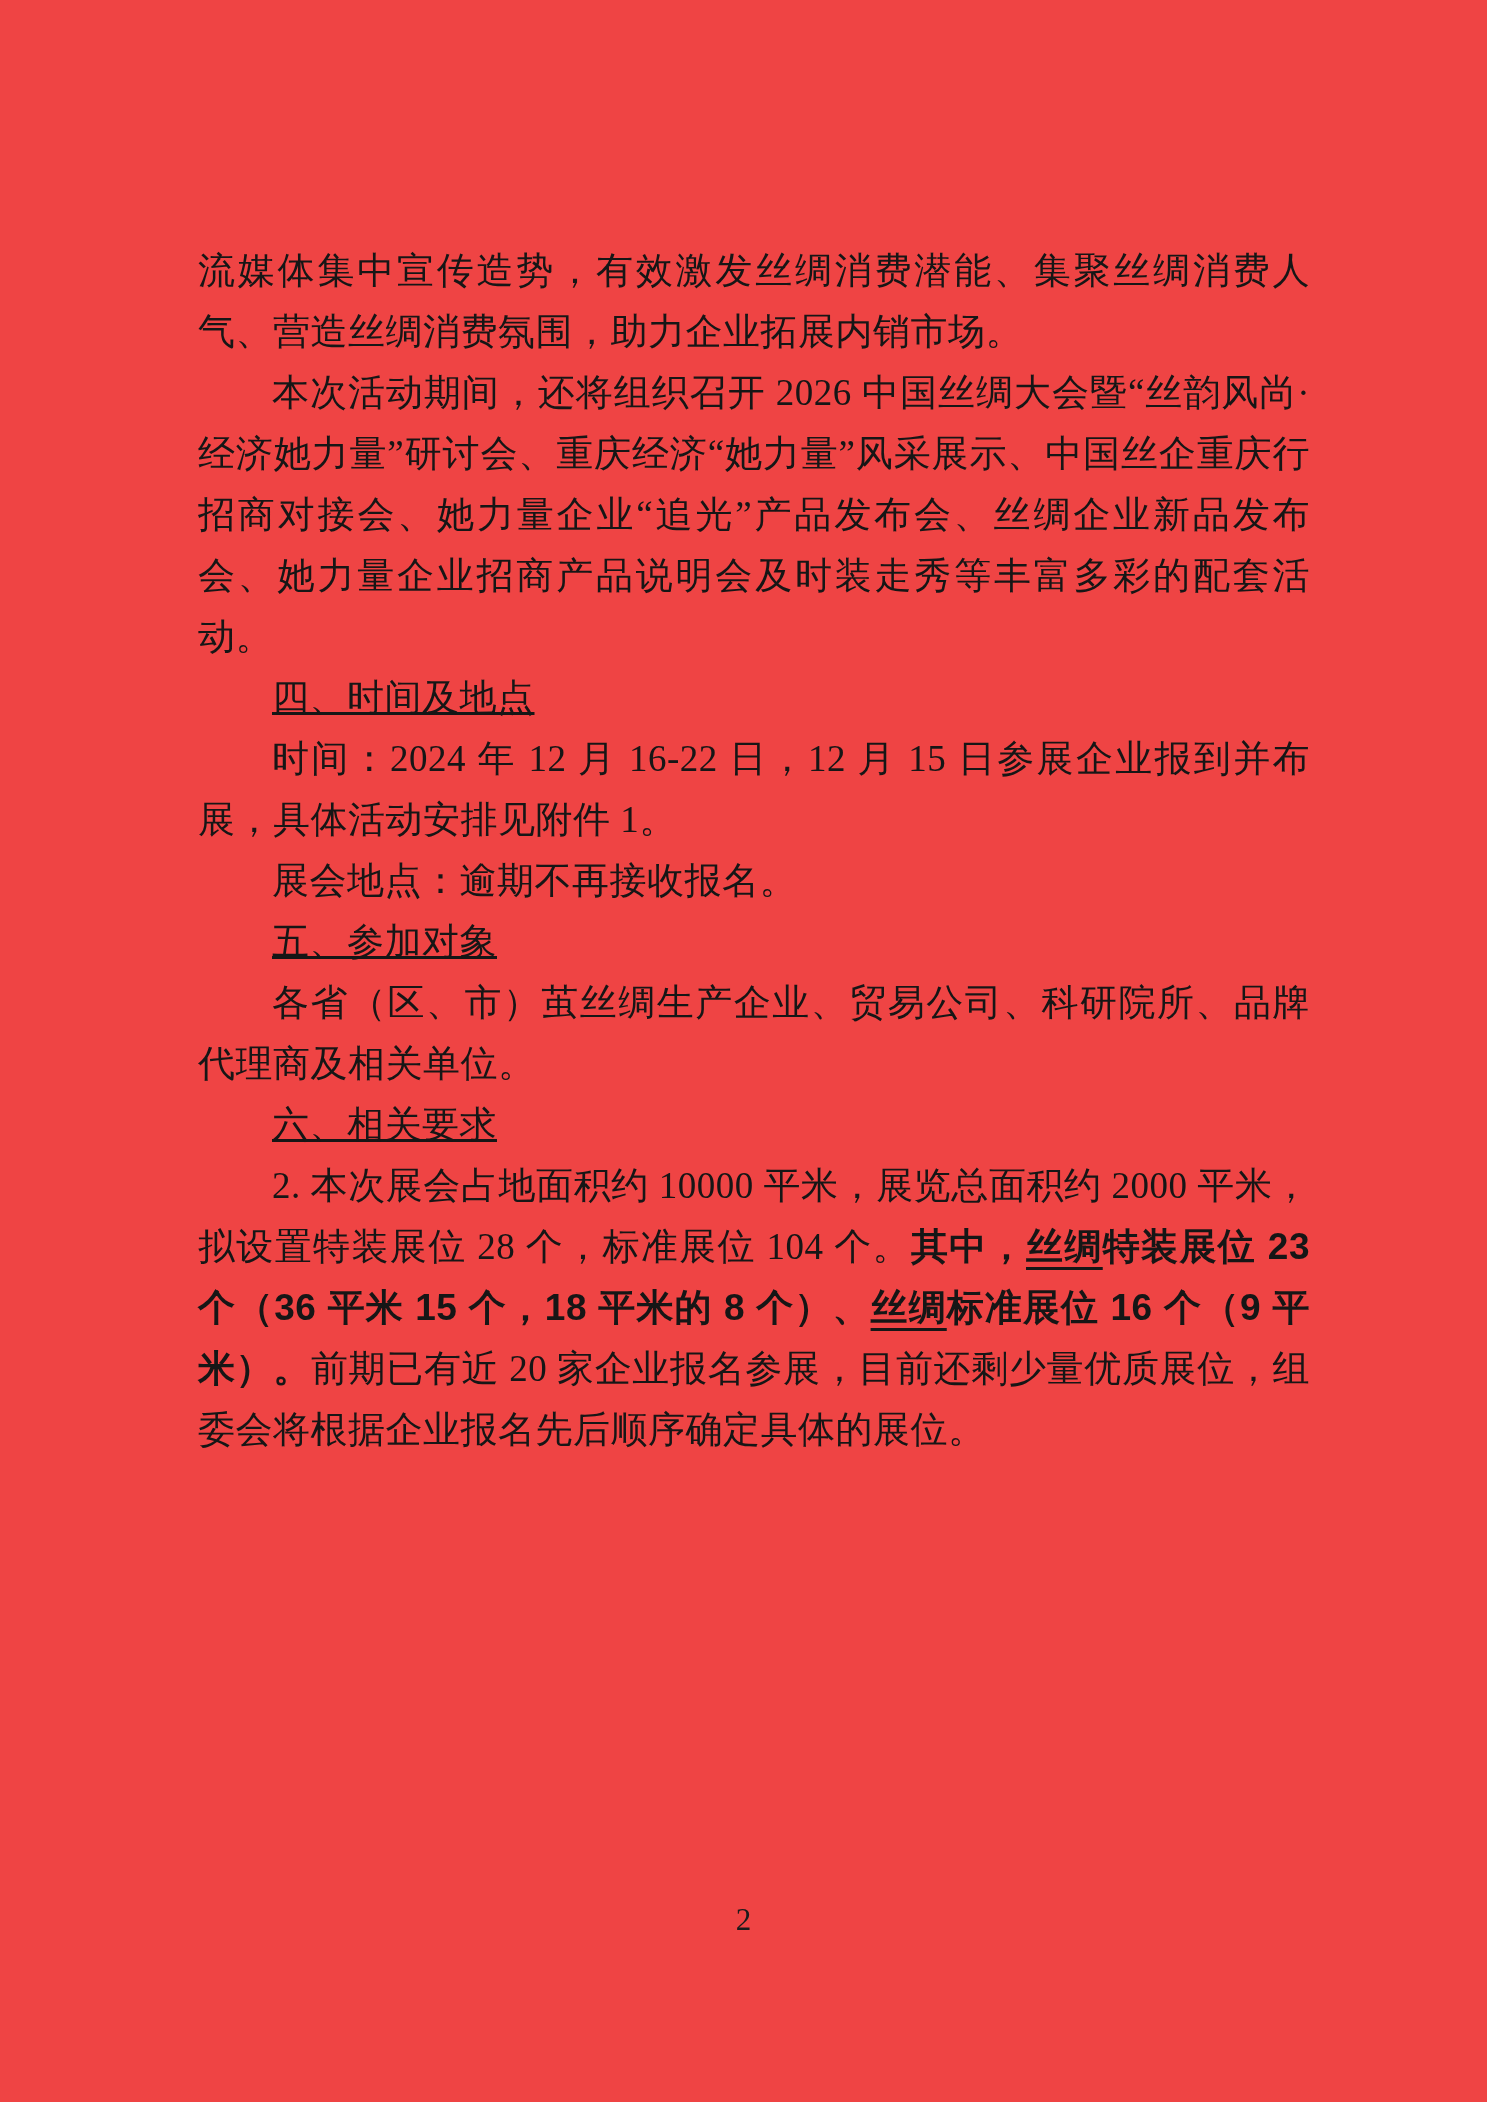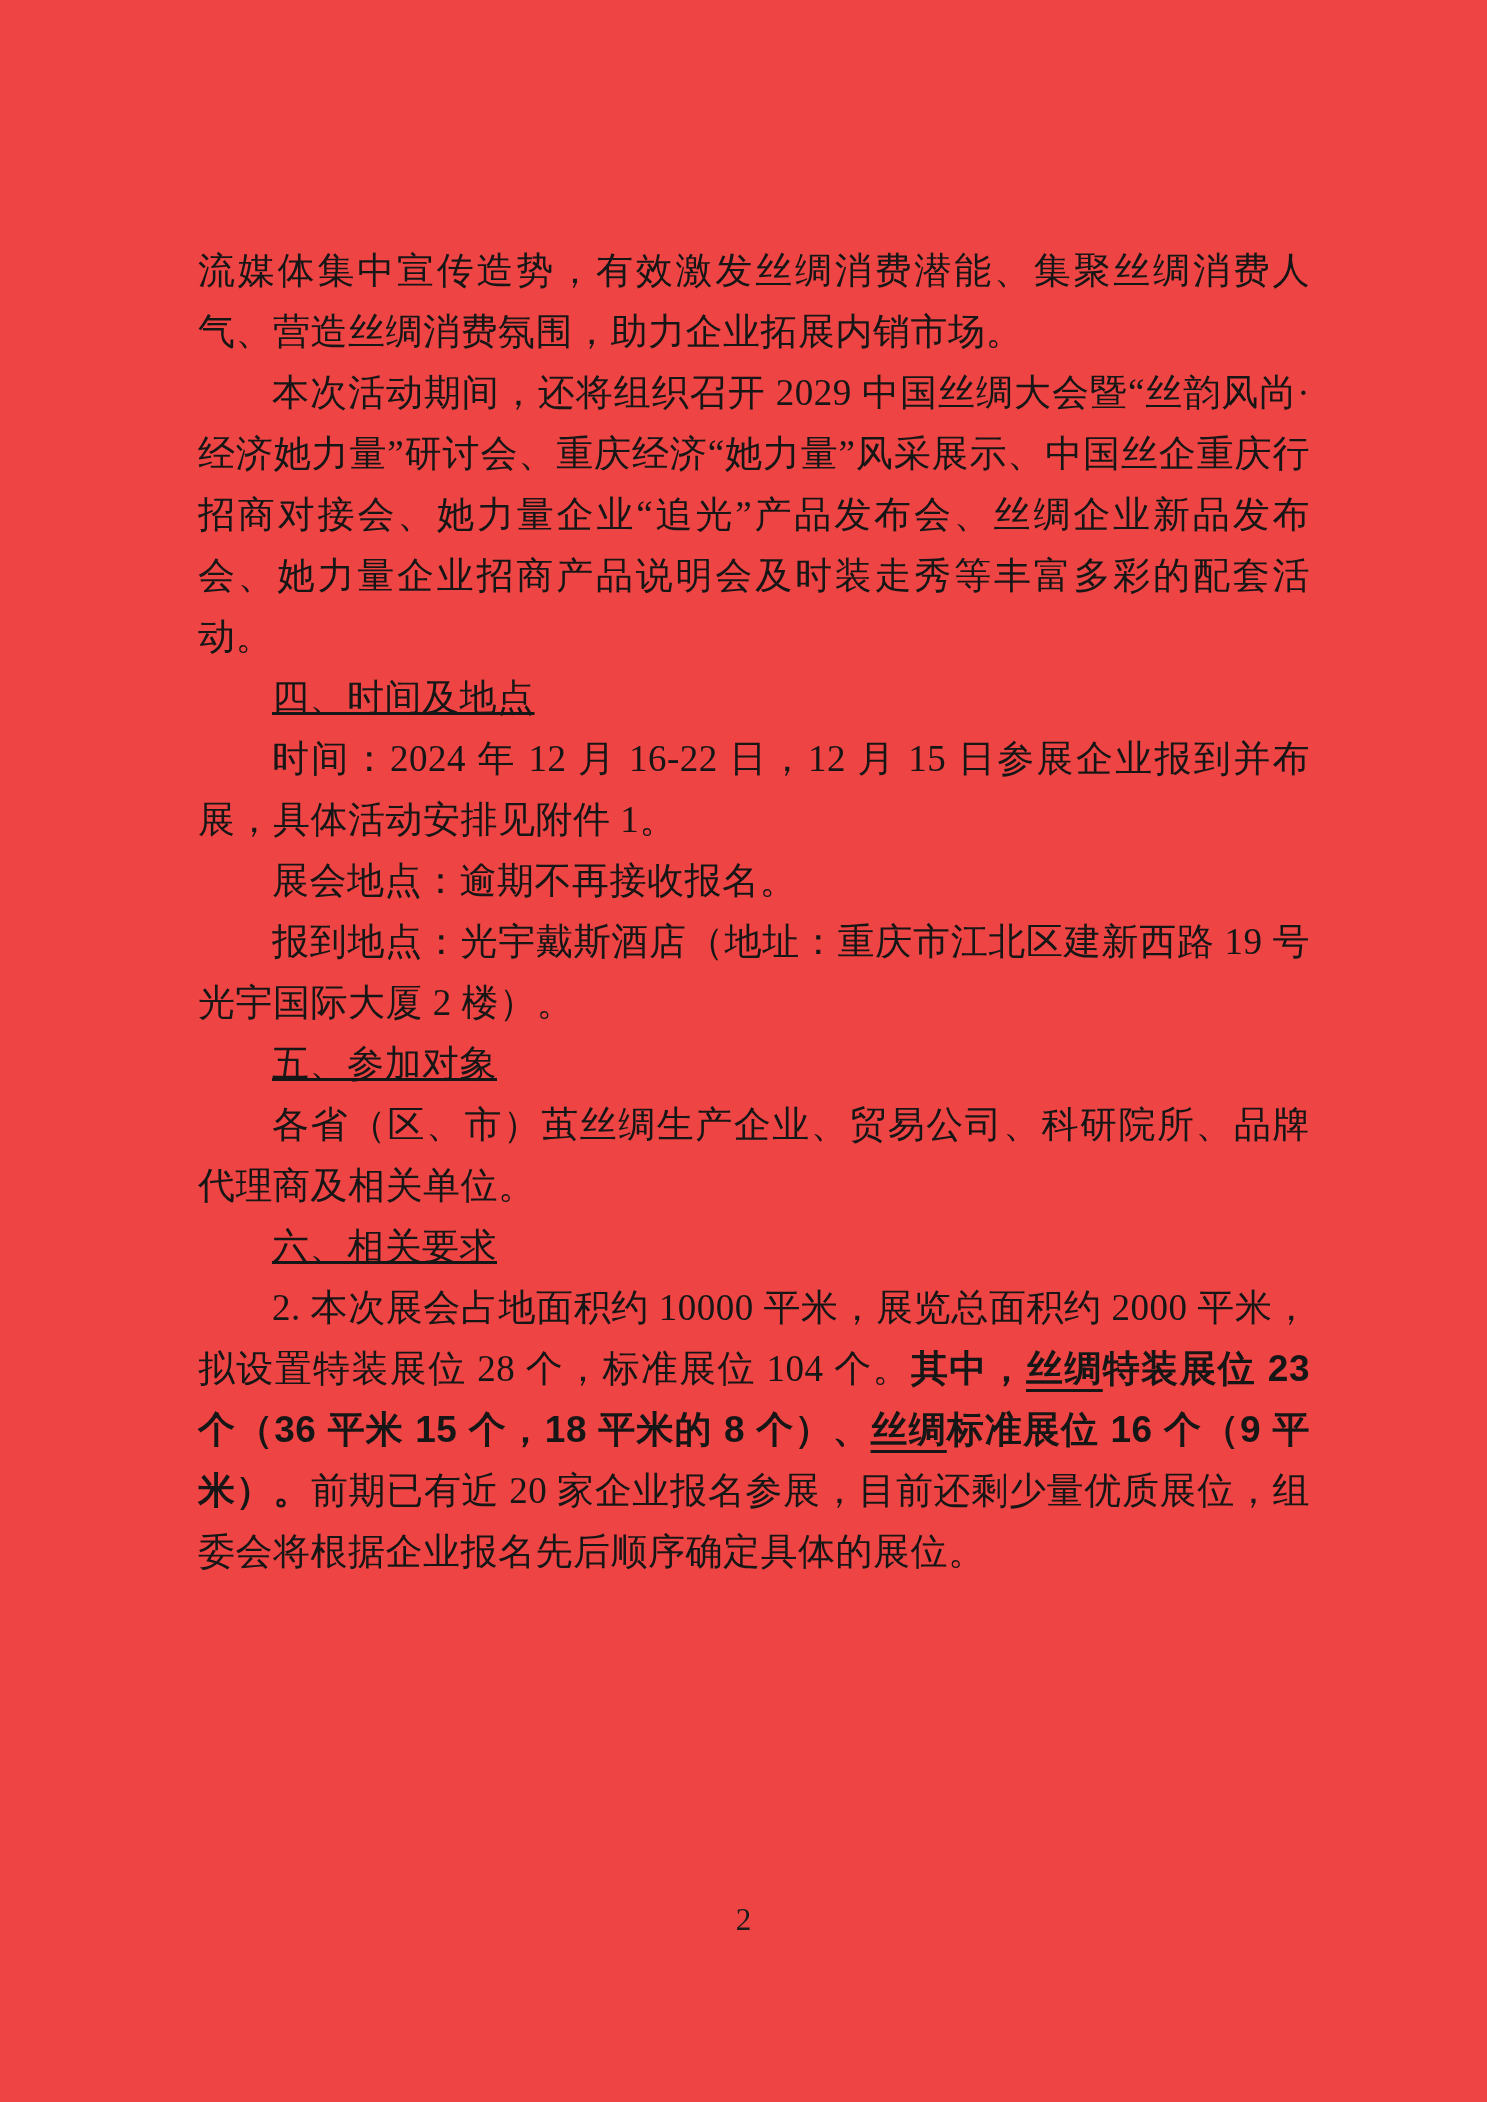--- a/index.html
+++ b/index.html
@@ -67,29 +67,28 @@
     }
   </style>
 </head>
 <body>
 
 <div class="page">
   <main class="content">
 
     <p class="body">流媒体集中宣传造势，有效激发丝绸消费潜能、集聚丝绸消费人气、营造丝绸消费氛围，助力企业拓展内销市场。</p>
 
-    <p class="body indent">本次活动期间，还将组织召开 2029 中国丝绸大会暨“丝韵风尚·经济她力量”研讨会、重庆经济“她力量”风采展示、中国丝企重庆行招商对接会、她力量企业“追光”产品发布会、丝绸企业新品发布会、她力量企业招商产品说明会及时装走秀等丰富多彩的配套活动。</p>
+    <p class="body indent">本次活动期间，还将组织召开 2026 中国丝绸大会暨“丝韵风尚·经济她力量”研讨会、重庆经济“她力量”风采展示、中国丝企重庆行招商对接会、她力量企业“追光”产品发布会、丝绸企业新品发布会、她力量企业招商产品说明会及时装走秀等丰富多彩的配套活动。</p>
 
     <h2 class="heading indent">四、时间及地点</h2>
 
     <p class="body indent">时间：2024 年 12 月 16-22 日，12 月 15 日参展企业报到并布展，具体活动安排见附件 1。</p>
 
     <p class="body indent">展会地点：逾期不再接收报名。</p>
 
-    <p class="body indent">报到地点：光宇戴斯酒店（地址：重庆市江北区建新西路 19 号光宇国际大厦 2 楼）。</p>
 
     <h2 class="heading indent">五、参加对象</h2>
 
     <p class="body indent">各省（区、市）茧丝绸生产企业、贸易公司、科研院所、品牌代理商及相关单位。</p>
 
     <h2 class="heading indent">六、相关要求</h2>
 
 
     <p class="body indent">
       <span class="seg-normal">2. 本次展会占地面积约 10000 平米，展览总面积约 2000 平米，拟设置特装展位 28 个，标准展位 104 个。</span><span class="seg-bold">其中，</span><span class="seg-bold seg-underline">丝绸</span><span class="seg-bold">特装展位 23 个（36 平米 15 个，18 平米的 8 个）、</span><span class="seg-bold seg-underline">丝绸</span><span class="seg-bold">标准展位 16 个（9 平米）。</span><span class="seg-normal">前期已有近 20 家企业报名参展，目前还剩少量优质展位，组委会将根据企业报名先后顺序确定具体的展位。</span>

